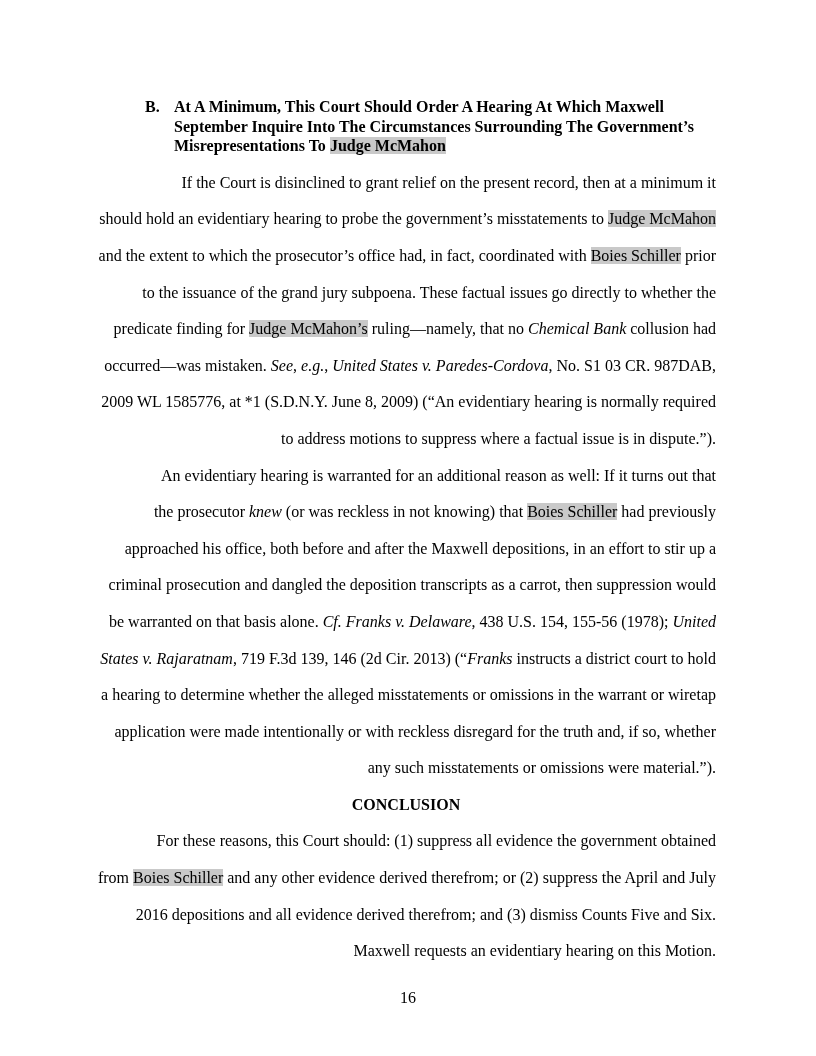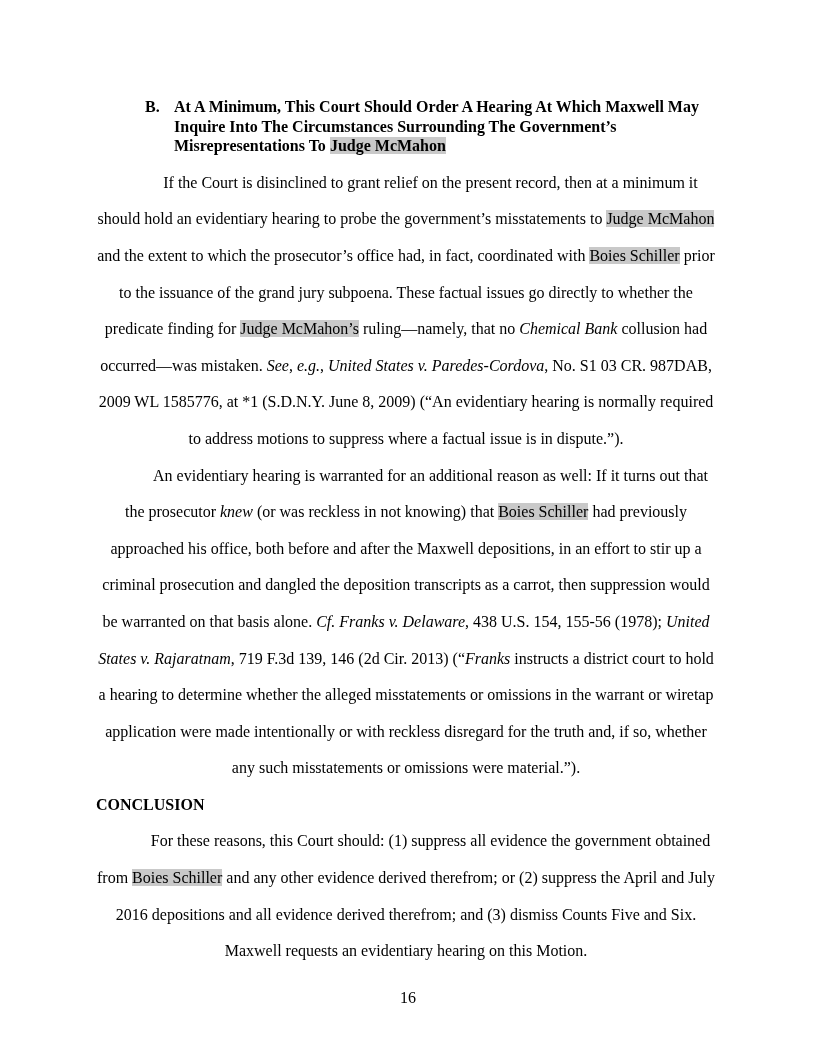--- a/index.html
+++ b/index.html
@@ -29,25 +29,25 @@
     font-weight: bold;
     line-height: 19.6px;
     margin-bottom: 9px;
   }
   .heading-label { flex: none; width: 29px; }
   .heading-text { flex: 1; }
 
   .body-para {
     line-height: 36.6px;
     text-indent: 49px;
-    text-align: center;
+    text-align: right;
   }
 
   .conclusion-heading {
-    text-align: left;
+    text-align: center;
     font-weight: bold;
     line-height: 36.6px;
   }
 
   .seg-italic { font-style: italic; }
   .seg-highlight { background-color: var(--hl, #c9c9c9); font-family: Liberation Serif, serif; }
 
   .page-number {
     position: absolute;
     left: 0;
@@ -58,21 +58,21 @@
   }
 </style>
 </head>
 <body>
 
 <div class="page">
   <div class="content">
 
     <div class="heading">
       <span class="heading-label">B.</span>
-      <span class="heading-text"><span>At A Minimum, This Court Should Order A Hearing At Which Maxwell May Inquire Into The Circumstances Surrounding The Government’s Misrepresentations To </span><span class="seg-highlight">Judge McMahon</span></span>
+      <span class="heading-text"><span>At A Minimum, This Court Should Order A Hearing At Which Maxwell September Inquire Into The Circumstances Surrounding The Government’s Misrepresentations To </span><span class="seg-highlight">Judge McMahon</span></span>
     </div>
 
     <p class="body-para"><span>If the Court is disinclined to grant relief on the present record, then at a minimum it should hold an evidentiary hearing to probe the government’s misstatements to </span><span class="seg-highlight">Judge McMahon</span><span> and the extent to which the prosecutor’s office had, in fact, coordinated with </span><span class="seg-highlight">Boies Schiller</span><span> prior to the issuance of the grand jury subpoena. These factual issues go directly to whether the predicate finding for </span><span class="seg-highlight">Judge McMahon’s</span><span> ruling—namely, that no </span><span class="seg-italic">Chemical Bank</span><span> collusion had occurred—was mistaken. </span><span class="seg-italic">See</span><span>, </span><span class="seg-italic">e.g.</span><span>, </span><span class="seg-italic">United States v. Paredes-Cordova</span><span>, No. S1 03 CR. 987DAB, 2009 WL 1585776, at *1 (S.D.N.Y. June 8, 2009) (“An evidentiary hearing is normally required to address motions to suppress where a factual issue is in dispute.”).</span></p>
 
     <p class="body-para"><span>An evidentiary hearing is warranted for an additional reason as well: If it turns out that the prosecutor </span><span class="seg-italic">knew</span><span> (or was reckless in not knowing) that </span><span class="seg-highlight">Boies Schiller</span><span> had previously approached his office, both before and after the Maxwell depositions, in an effort to stir up a criminal prosecution and dangled the deposition transcripts as a carrot, then suppression would be warranted on that basis alone. </span><span class="seg-italic">Cf. Franks v. Delaware</span><span>, 438 U.S. 154, 155-56 (1978); </span><span class="seg-italic">United States v. Rajaratnam</span><span>, 719 F.3d 139, 146 (2d Cir. 2013) (“</span><span class="seg-italic">Franks</span><span> instructs a district court to hold a hearing to determine whether the alleged misstatements or omissions in the warrant or wiretap application were made intentionally or with reckless disregard for the truth and, if so, whether any such misstatements or omissions were material.”).</span></p>
 
     <div class="conclusion-heading">CONCLUSION</div>
 
     <p class="body-para"><span>For these reasons, this Court should: (1) suppress all evidence the government obtained from </span><span class="seg-highlight">Boies Schiller</span><span> and any other evidence derived therefrom; or (2) suppress the April and July 2016 depositions and all evidence derived therefrom; and (3) dismiss Counts Five and Six. Maxwell requests an evidentiary hearing on this Motion.</span></p>
 

